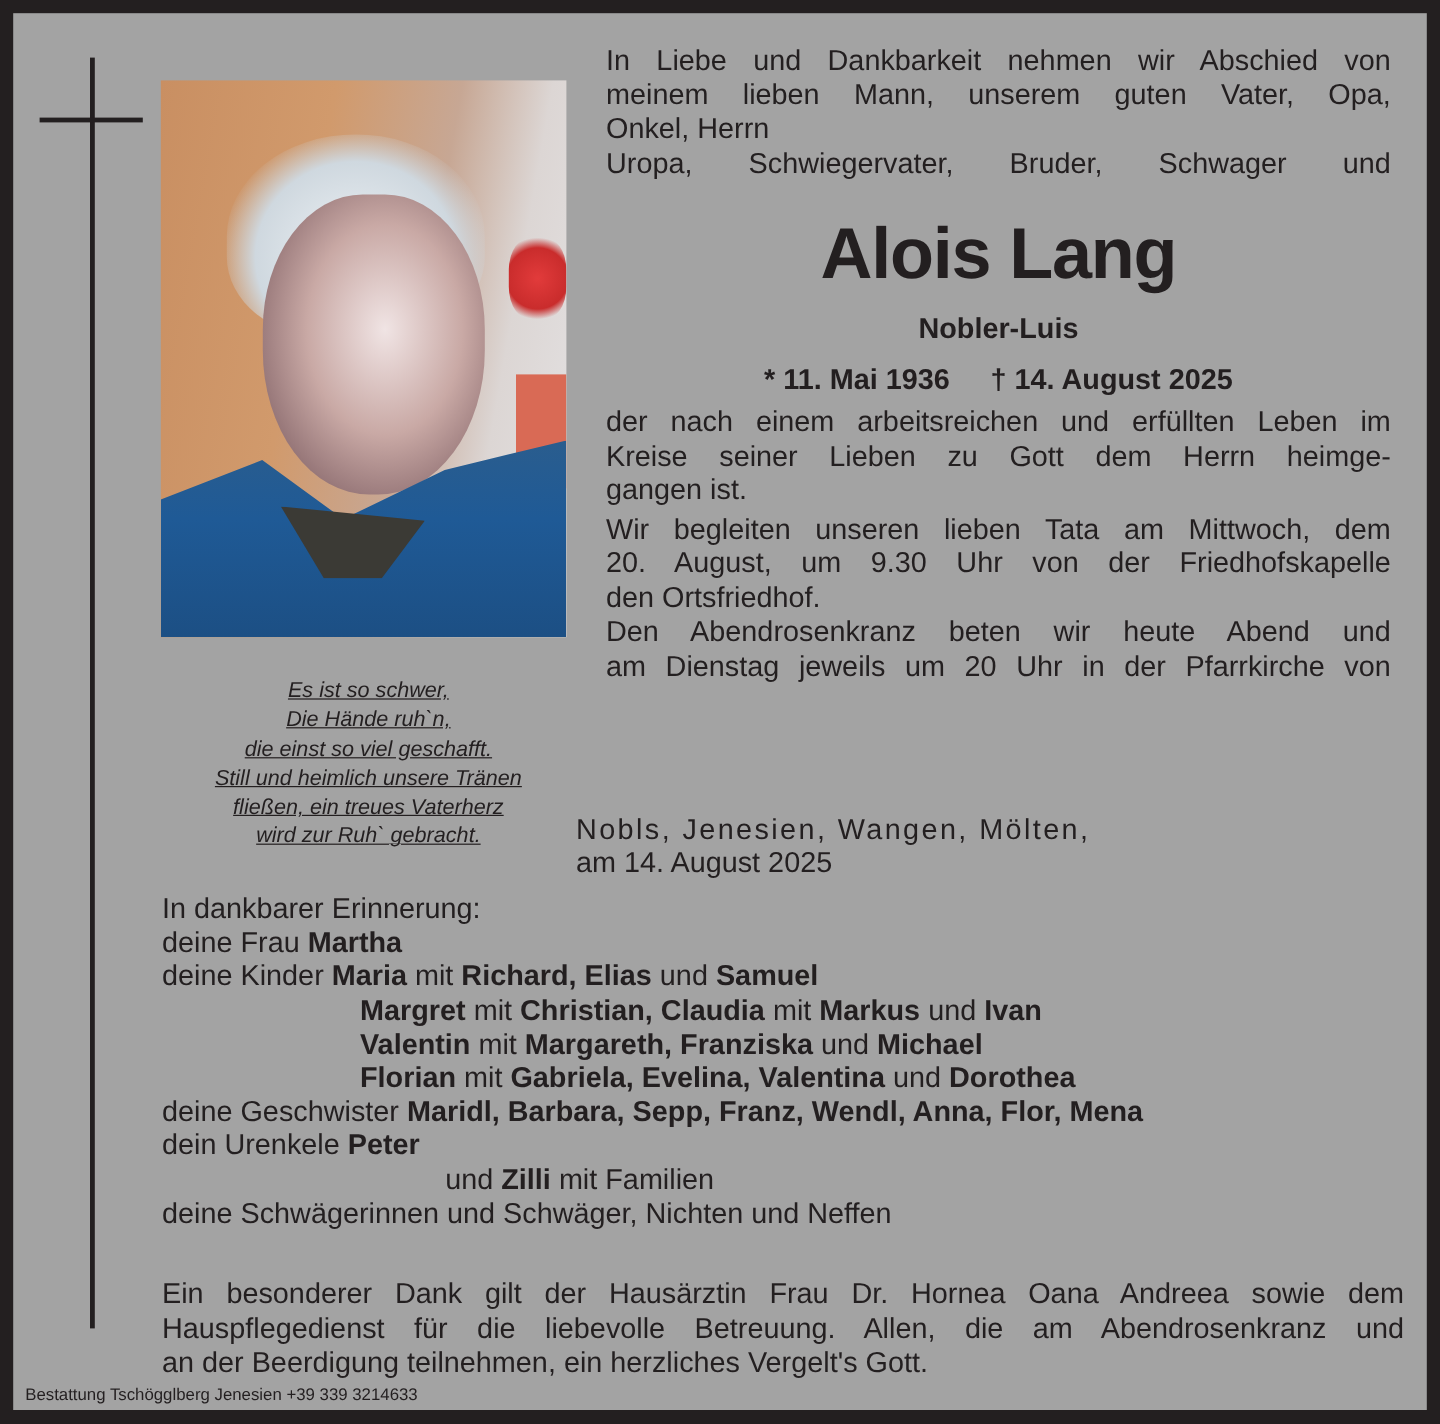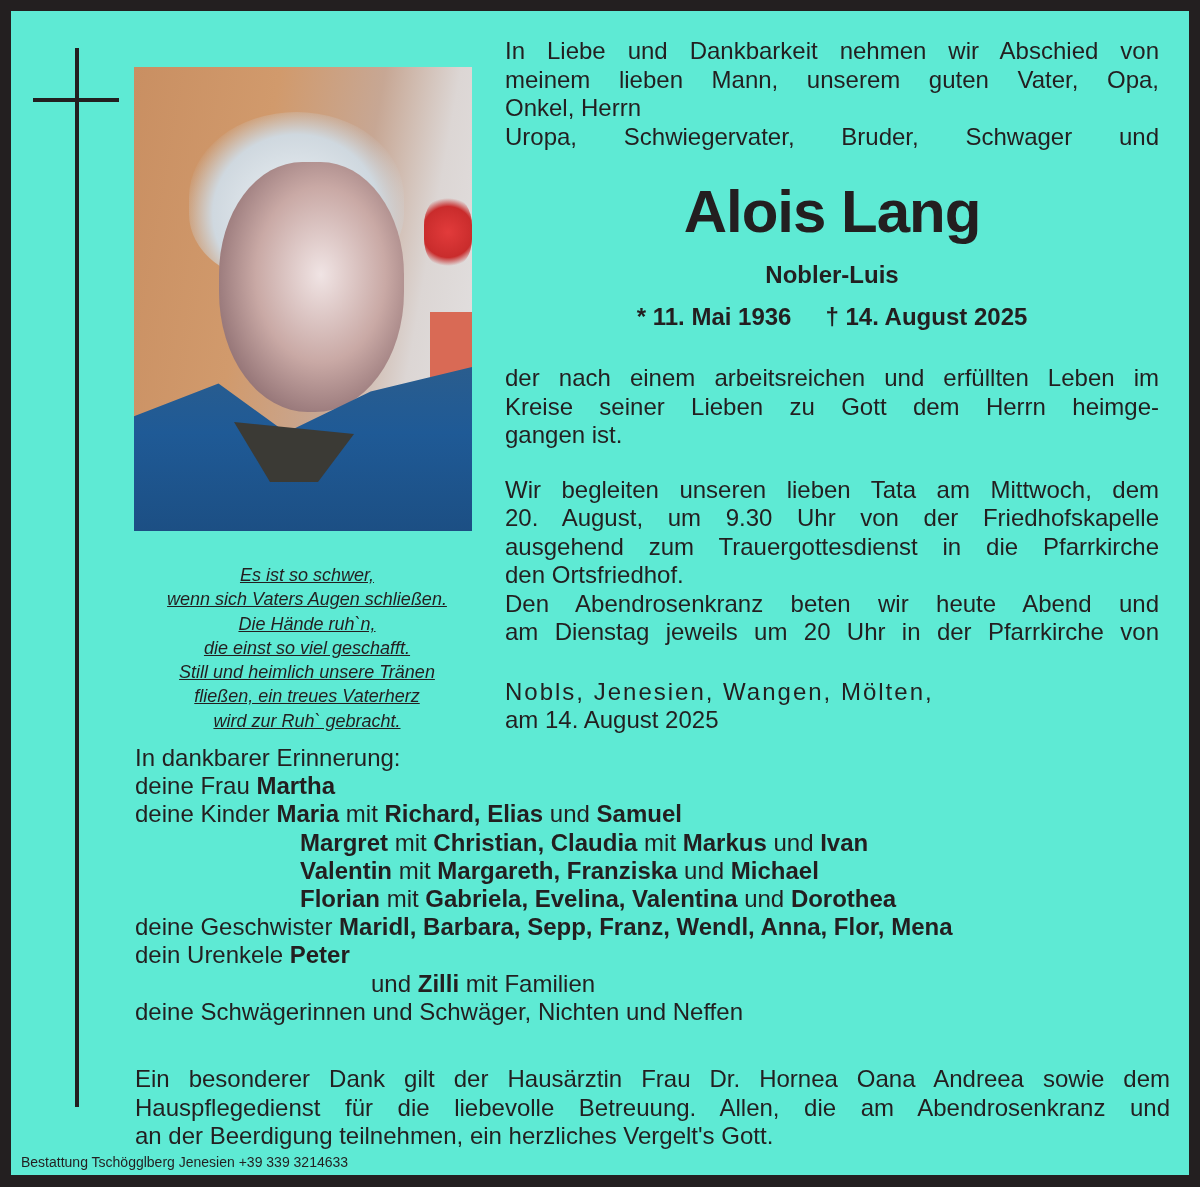--- a/index.html
+++ b/index.html
@@ -1,18 +1,18 @@
 <!DOCTYPE html>
 <html><head>
 <meta charset="utf-8">
 <style>
   html, body { margin:0; padding:0; }
   body { width:1200px; height:1187px; background:#231f20; position:relative; overflow:hidden;
          font-family:"Liberation Sans", sans-serif; color:#231f20; }
-  .sheet { position:absolute; left:11px; top:11px; width:1178px; height:1164px; background:#5eead4; }
+  .sheet { position:absolute; left:11px; top:11px; width:1178px; height:1164px; background:#a3a3a3; }
   .cross-v { position:absolute; left:64px; top:37px; width:4px; height:1059px; background:#231f20; }
   .cross-h { position:absolute; left:22px; top:87px; width:86px; height:4px; background:#231f20; }
   .photo { position:absolute; left:123px; top:56px; width:338px; height:464px; overflow:hidden;
            background:linear-gradient(100deg,#c98f62 0%,#d19a6c 35%,#c7a794 60%,#dcd6d4 78%,#e4e2e3 100%); }
   .photo .hair { position:absolute; left:55px; top:45px; width:215px; height:170px; border-radius:50% 50% 40% 40%;
                  background:radial-gradient(ellipse at 50% 60%,#eef2f5 0%,#cfd8df 55%,rgba(220,230,235,0) 75%); }
   .photo .face { position:absolute; left:85px; top:95px; width:185px; height:250px; border-radius:45% 45% 48% 48%;
                  background:radial-gradient(ellipse at 55% 45%,#f0e4e4 0%,#c9a9a5 45%,#8d6d70 80%); }
   .photo .flower { position:absolute; left:290px; top:130px; width:48px; height:70px; border-radius:40%;
                    background:radial-gradient(circle,#e23b3b 0%,#c92c2c 60%,rgba(200,40,40,0) 80%); }
@@ -30,22 +30,22 @@
   .name { position:absolute; left:494px; top:166px; width:654px; text-align:center; font-weight:bold;
           font-size:60px; line-height:70px; letter-spacing:-1px; }
   .nick { position:absolute; left:494px; top:249px; width:654px; text-align:center; font-weight:bold;
           font-size:24px; line-height:30px; }
   .dates { position:absolute; left:494px; top:291px; width:654px; text-align:center; font-weight:bold;
            font-size:24px; line-height:30px; }
   .dates .gap { display:inline-block; width:34px; }
   .body { position:absolute; left:494px; top:327px; width:654px; font-size:24px; line-height:28.5px; }
   .body .line { display:block; text-align:justify; text-align-last:justify; white-space:nowrap; }
   .body .line.left { text-align-last:left; }
-  .body .para { margin-bottom:4px;margin-top:26px; }
-  .place { position:absolute; left:494px; top:667px; width:654px; font-size:24px; line-height:28px; }
+  .body .para { margin-bottom:4px; }
+  .place { position:absolute; left:469px; top:667px; width:654px; font-size:24px; line-height:28px; }
   .place .spaced { letter-spacing:2px; }
 
   .poem { position:absolute; left:113px; top:552px; width:366px; text-align:center; font-style:italic;
           font-size:18px; line-height:24.3px;text-decoration:underline; }
 
   .family { position:absolute; left:124px; top:733px; width:1030px; font-size:24px; line-height:28.2px; }
   .family .row { white-space:nowrap; }
   .family .indent1 { padding-left:165px; }
   .family .indent2 { padding-left:236px; }
   .family b { font-weight:bold; }
@@ -88,35 +88,33 @@
 
   <div class="body">
     <div class="para">
       <span class="line">der nach einem arbeitsreichen und erfüllten Leben im</span>
       <span class="line">Kreise seiner Lieben zu Gott dem Herrn heimge-</span>
       <span class="line left">gangen ist.</span>
     </div>
     <div class="para">
       <span class="line">Wir begleiten unseren lieben Tata am Mittwoch, dem</span>
       <span class="line">20. August, um 9.30 Uhr von der Friedhofskapelle</span>
-      <span class="line">ausgehend zum Trauergottesdienst in die Pfarrkirche</span>
       <span class="line left">den Ortsfriedhof.</span>
       <span class="line">Den Abendrosenkranz beten wir heute Abend und</span>
       <span class="line">am Dienstag jeweils um 20 Uhr in der Pfarrkirche von</span>
     </div>
   </div>
 
   <div class="place">
     <div class="spaced">Nobls, Jenesien, Wangen, Mölten,</div>
     <div>am 14. August 2025</div>
   </div>
 
   <div class="poem">
     <div>Es ist so schwer,</div>
-    <div>wenn sich Vaters Augen schließen.</div>
     <div>Die Hände ruh`n,</div>
     <div>die einst so viel geschafft.</div>
     <div>Still und heimlich unsere Tränen</div>
     <div>fließen, ein treues Vaterherz</div>
     <div>wird zur Ruh` gebracht.</div>
   </div>
 
   <div class="family">
     <div class="row">In dankbarer Erinnerung:</div>
     <div class="row"><span>deine Frau </span><b>Martha</b></div>

